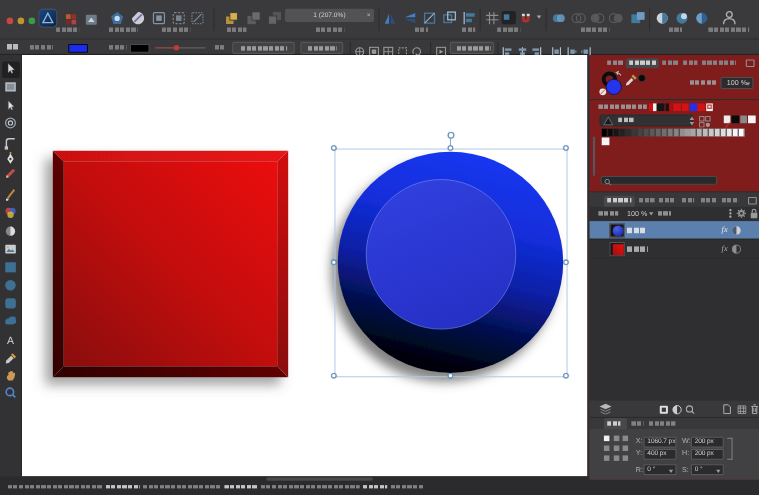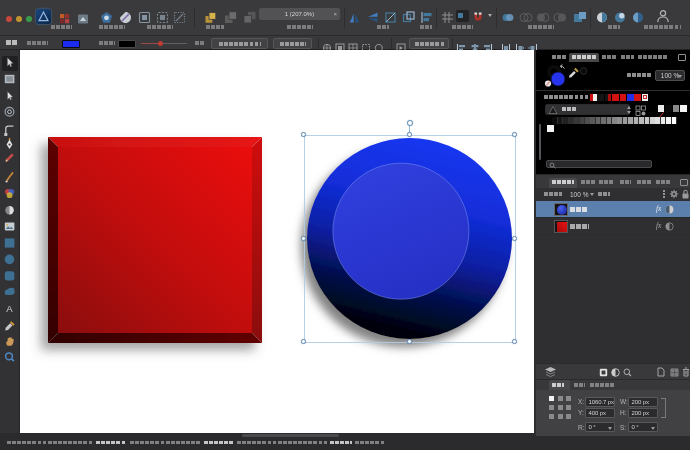--- a/index.html
+++ b/index.html
@@ -7,21 +7,21 @@
 .abs{position:absolute;}
 
 .jt{position:absolute;height:5px;background:repeating-linear-gradient(90deg,var(--c,#8a8a8c) 0px,var(--c,#8a8a8c) 4.6px,transparent 4.6px,transparent 6px);opacity:.92;}
 .jts{position:absolute;height:4px;background:repeating-linear-gradient(90deg,var(--c,#828284) 0px,var(--c,#828284) 3.8px,transparent 3.8px,transparent 5.1px);opacity:.92;}
 
 #row1{left:0;top:0;width:690px;height:36px;background:#3a3a3c;border-bottom:1px solid #2a2a2c;}
 #row2{left:0;top:36px;width:690px;height:14px;background:#39393b;border-bottom:1px solid #232325;}
 #leftbar{left:0;top:50px;width:20px;height:383px;background:#323234;border-right:1px solid #272729;}
 #canvas{left:20px;top:50px;width:514px;height:383px;background:#ffffff;}
 #vscroll{left:534px;top:50px;width:2px;height:383px;background:#2f2f31;}
-#rpanel{left:536px;top:50px;width:154px;height:386px;background:#000000;}
+#rpanel{left:536px;top:50px;width:154px;height:386px;background:#7f1d1d;}
 #statusbar{left:0;top:433px;width:690px;height:17px;background:#2b2b2d;}
 .tl{position:absolute;top:15.5px;width:6px;height:6px;border-radius:50%;}
 .ticon{position:absolute;top:9px;}
 .btn{position:absolute;background:#424244;border:1px solid #565658;border-radius:2px;height:11px;top:1.5px;}
 .field{position:absolute;background:#2b2b2d;border:1px solid #58585a;border-radius:1px;height:10px;color:#d2d2d4;font-size:6px;line-height:9px;padding-left:2.5px;letter-spacing:-0.1px;}
 .tab-on{position:absolute;background:#48484a;border-radius:2px 2px 0 0;}
 .tri{position:absolute;width:0;height:0;border-left:2.2px solid transparent;border-right:2.2px solid transparent;border-top:3px solid #9a9a9c;}
 .swch{position:absolute;width:6.6px;height:7px;}
 .handle{position:absolute;width:5px;height:5px;border-radius:50%;background:#fff;border:1px solid #6e95bb;box-shadow:0 0 1px rgba(0,60,120,.5);}
 #grayramp{background:repeating-linear-gradient(90deg,transparent 0 4.6px,#313133 4.6px 5.42px),linear-gradient(90deg,#000000 0.00% 4.17%,#0b0b0b 4.17% 8.33%,#161616 8.33% 12.50%,#212121 12.50% 16.67%,#2c2c2c 16.67% 20.83%,#373737 20.83% 25.00%,#434343 25.00% 29.17%,#4e4e4e 29.17% 33.33%,#595959 33.33% 37.50%,#646464 37.50% 41.67%,#6f6f6f 41.67% 45.83%,#7a7a7a 45.83% 50.00%,#858585 50.00% 54.17%,#909090 54.17% 58.33%,#9b9b9b 58.33% 62.50%,#a6a6a6 62.50% 66.67%,#b1b1b1 66.67% 70.83%,#bcbcbc 70.83% 75.00%,#c8c8c8 75.00% 79.17%,#d3d3d3 79.17% 83.33%,#dedede 83.33% 87.50%,#e9e9e9 87.50% 91.67%,#f4f4f4 91.67% 95.83%,#ffffff 95.83% 100.00%);}

